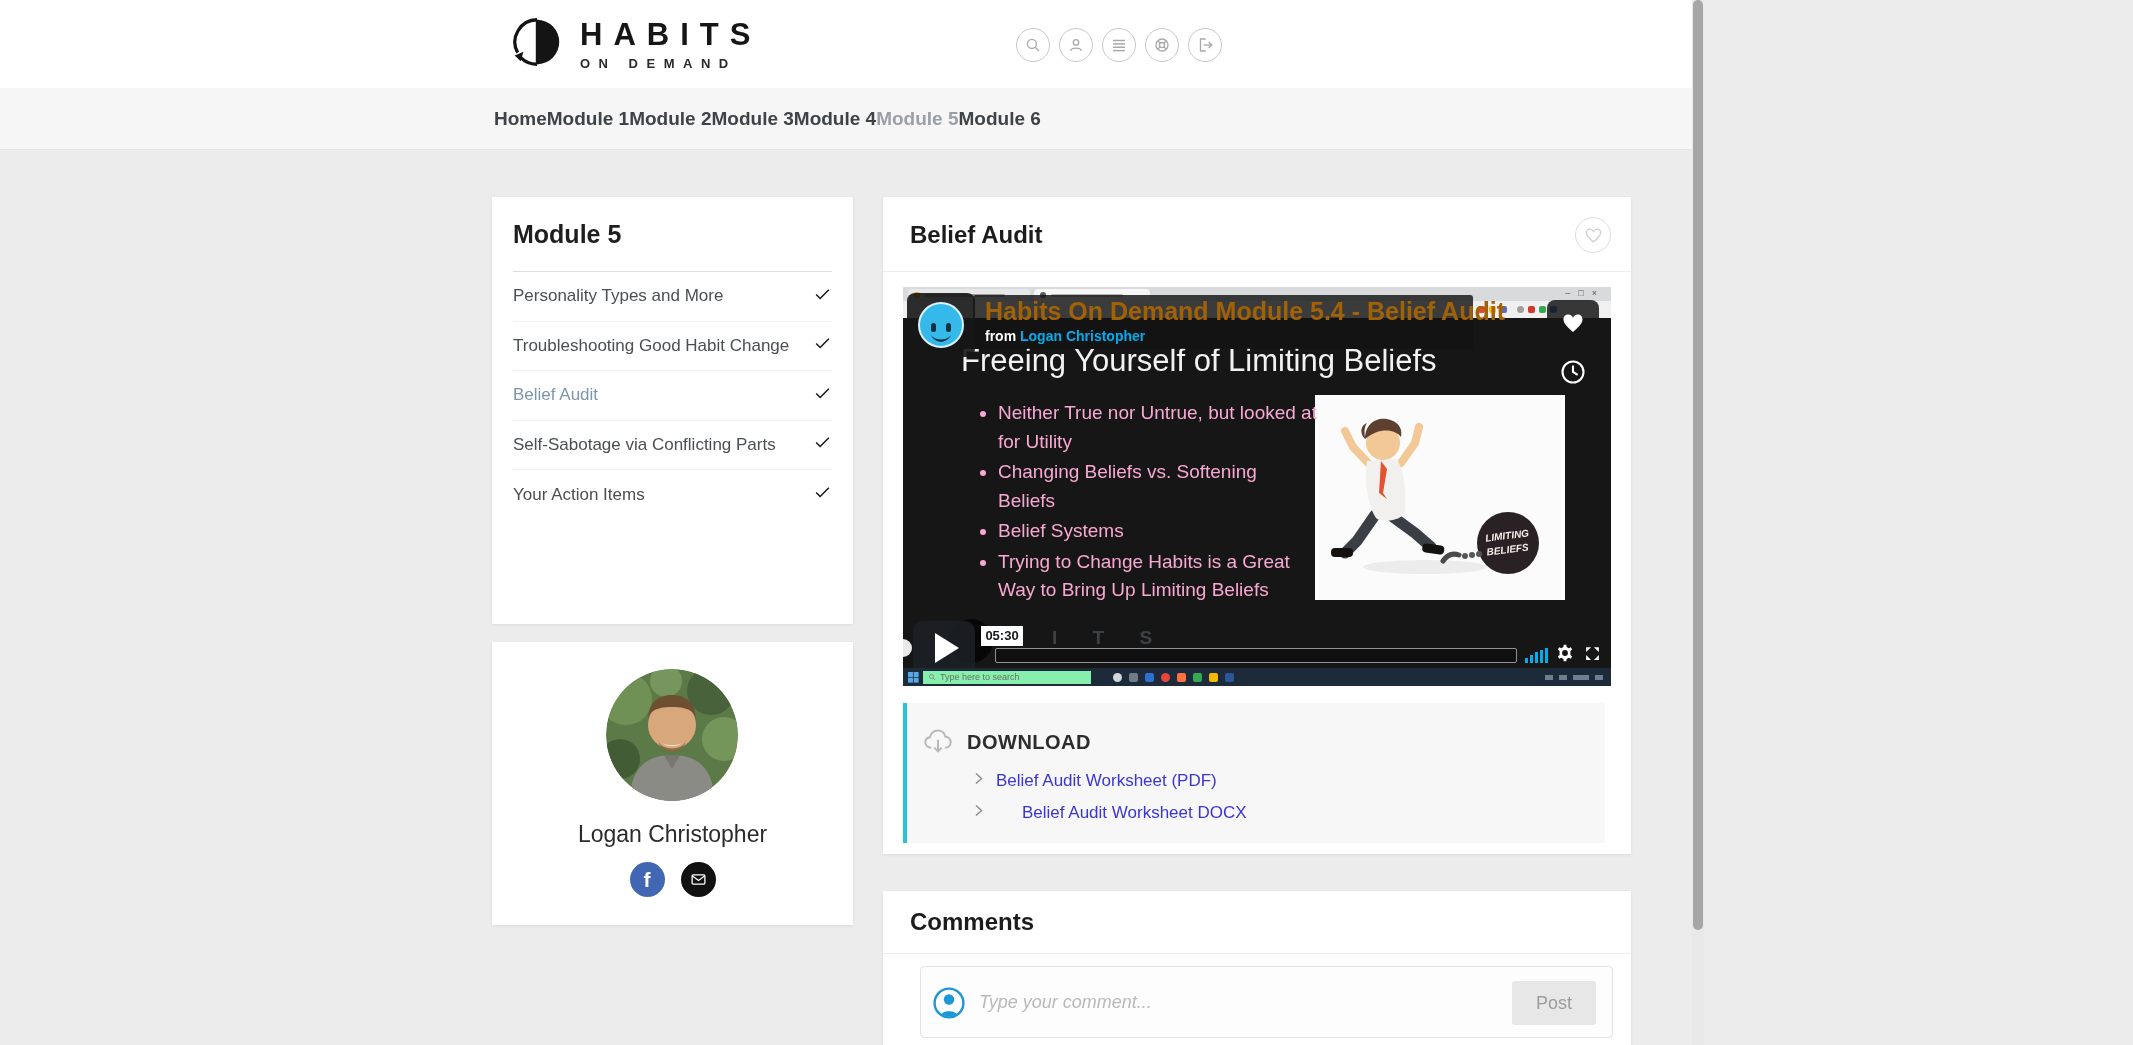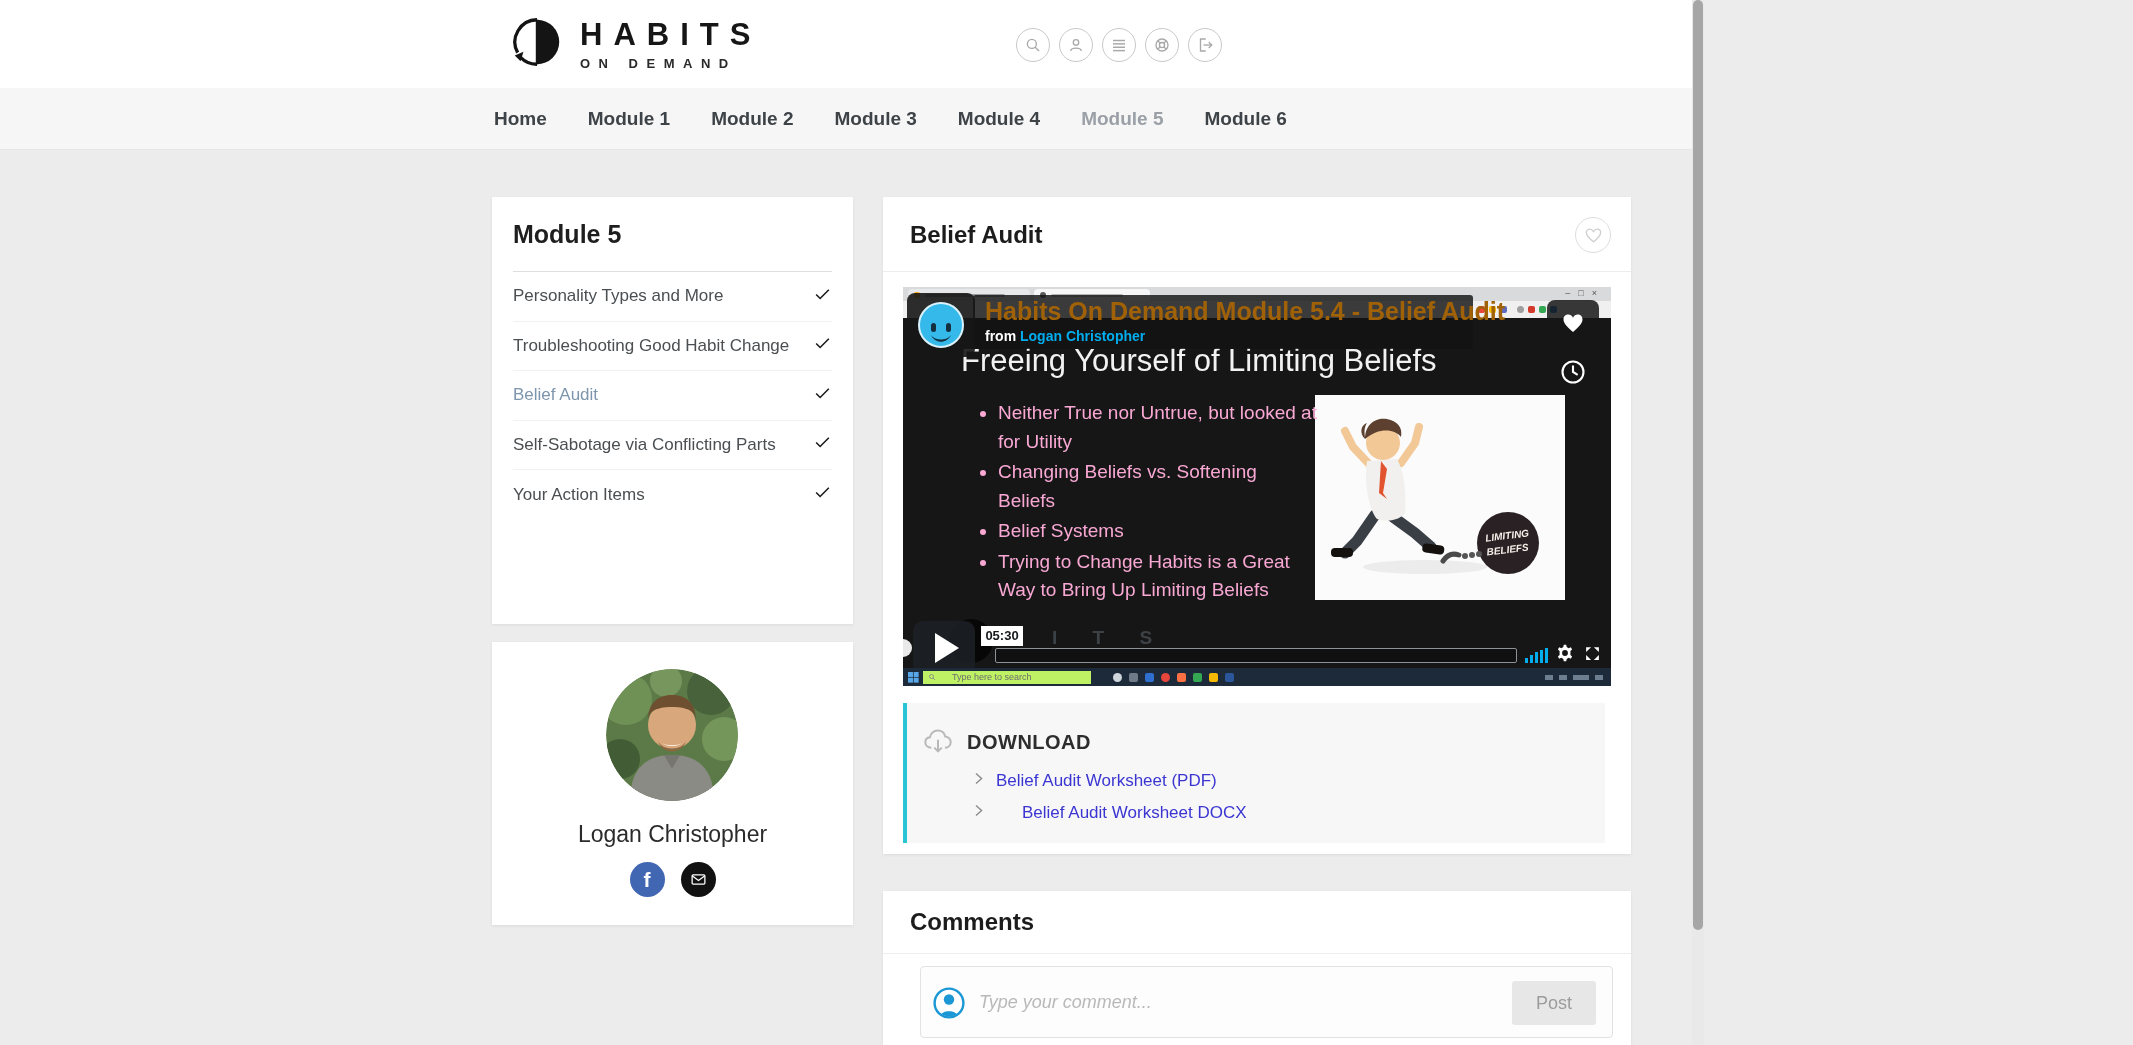--- a/index.html
+++ b/index.html
@@ -9,21 +9,21 @@
   
   .header { position:absolute; top:0; left:0; right:12px; height:88px; background:#ffffff; }
   .logo { position:absolute; left:508px; top:13px; display:flex; align-items:center; gap:14px; }
   .logo-text .logo-title { font-size:31px; font-weight:600; letter-spacing:11px; color:#161616; }
   .logo-text .logo-sub { font-size:13px; font-weight:600; letter-spacing:8.5px; color:#2a2a2a; margin-top:3px; }
   .header-icons { position:absolute; right:470px; top:28px; display:flex; gap:9px; }
   .hicon { width:34px; height:34px; border:1px solid #c9c9c9; border-radius:50%; display:flex; align-items:center; justify-content:center; background:#fff; cursor:pointer; }
 
   
   .navbar { position:absolute; top:88px; left:0; right:12px; height:62px; background:#f6f6f7; border-bottom:1px solid #e6e6e6; }
-  .nav-inner { position:absolute; left:494px; top:0; height:62px; display:flex; align-items:center; gap:41px; }
+  .nav-inner { position:absolute; left:494px; top:0; height:62px; display:flex; align-items:center; }
   .nav-item { font-size:19px; font-weight:600; color:#3e4347; cursor:pointer; white-space:nowrap; }
   .nav-item.active { color:#9aa0a6; }
 
   
   .card { position:absolute; background:#fff; box-shadow:0 1px 3px rgba(0,0,0,0.07); }
 
   
   .module-card { left:492px; top:197px; width:361px; height:427px; padding:0 21px; }
   .module-title { font-size:25px; font-weight:700; color:#1e1e1e; padding-top:23px; }
   .module-divider { border-bottom:1px solid #dedede; margin-top:22px; }
@@ -80,21 +80,21 @@
   .vp-play { position:absolute; left:10px; top:334px; width:62px; height:54px; background:rgba(28,32,36,0.85); border-radius:10px; display:flex; align-items:center; justify-content:center; z-index:7; cursor:pointer; }
   .vp-play .tri { width:0; height:0; border-left:24px solid #fff; border-top:15px solid transparent; border-bottom:15px solid transparent; margin-left:6px; }
   .vp-time { position:absolute; left:78px; top:339px; width:42px; height:20px; background:#fff; color:#16191c; font-size:13px; font-weight:700; text-align:center; line-height:20px; z-index:8; }
   .vp-progress { position:absolute; left:92px; top:361px; width:522px; height:15px; border:1px solid #8d9296; background:rgba(12,12,12,0.55); border-radius:2px; z-index:7; cursor:pointer; }
   .vp-volume { position:absolute; left:622px; top:360px; display:flex; align-items:flex-end; gap:2px; height:16px; z-index:7; cursor:pointer; }
   .vp-volume i { display:block; width:3px; background:#00adef; }
   .vp-gear { position:absolute; left:652px; top:356px; z-index:7; cursor:pointer; }
   .vp-fs { position:absolute; left:681px; top:358px; z-index:7; cursor:pointer; }
 
   .vp-taskbar { position:absolute; bottom:0; left:0; width:100%; height:18px; background:#1d2a39; display:flex; align-items:center; z-index:9; }
-  .tb-search { margin-left:4px; width:168px; height:13px; background:#bef264; display:flex; align-items:center; gap:16px; padding:0 5px; }
+  .tb-search { margin-left:4px; width:168px; height:13px; background:#86efac; display:flex; align-items:center; gap:4px; padding:0 5px; }
   .tb-search span { font-size:9px; color:#6d6d6d; white-space:nowrap; }
   .tb-icons { display:flex; gap:7px; margin-left:22px; }
   .tb-icons i { display:block; width:9px; height:9px; border-radius:2px; }
   .tb-tray { margin-left:auto; margin-right:8px; display:flex; gap:6px; align-items:center; }
   .tb-tray i { display:block; width:8px; height:5px; background:#8fa2b5; opacity:.7; }
 
   
   .download-box { position:absolute; left:20px; top:506px; width:702px; height:140px; background:#f7f7f8; border-left:4px solid #29c5d6; }
   .dl-head { position:absolute; left:60px; top:28px; font-size:20px; font-weight:700; color:#2d2d2d; letter-spacing:0.5px; }
   .dl-cloud { position:absolute; left:14px; top:22px; }

